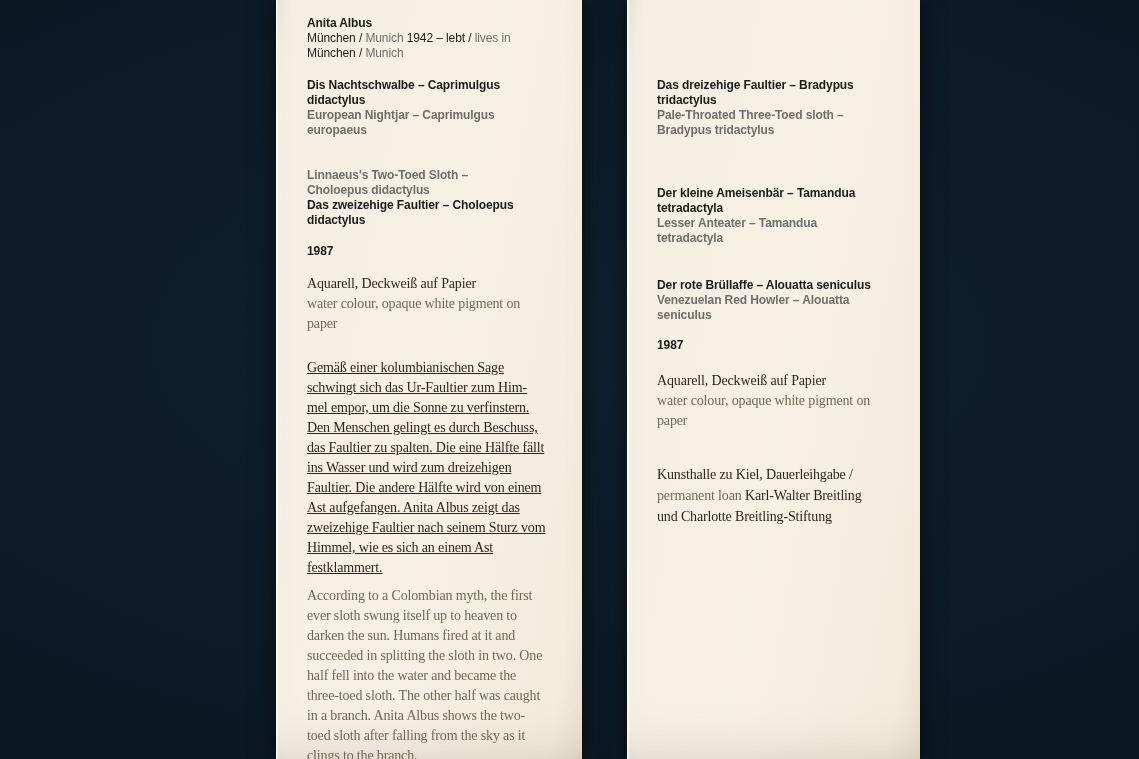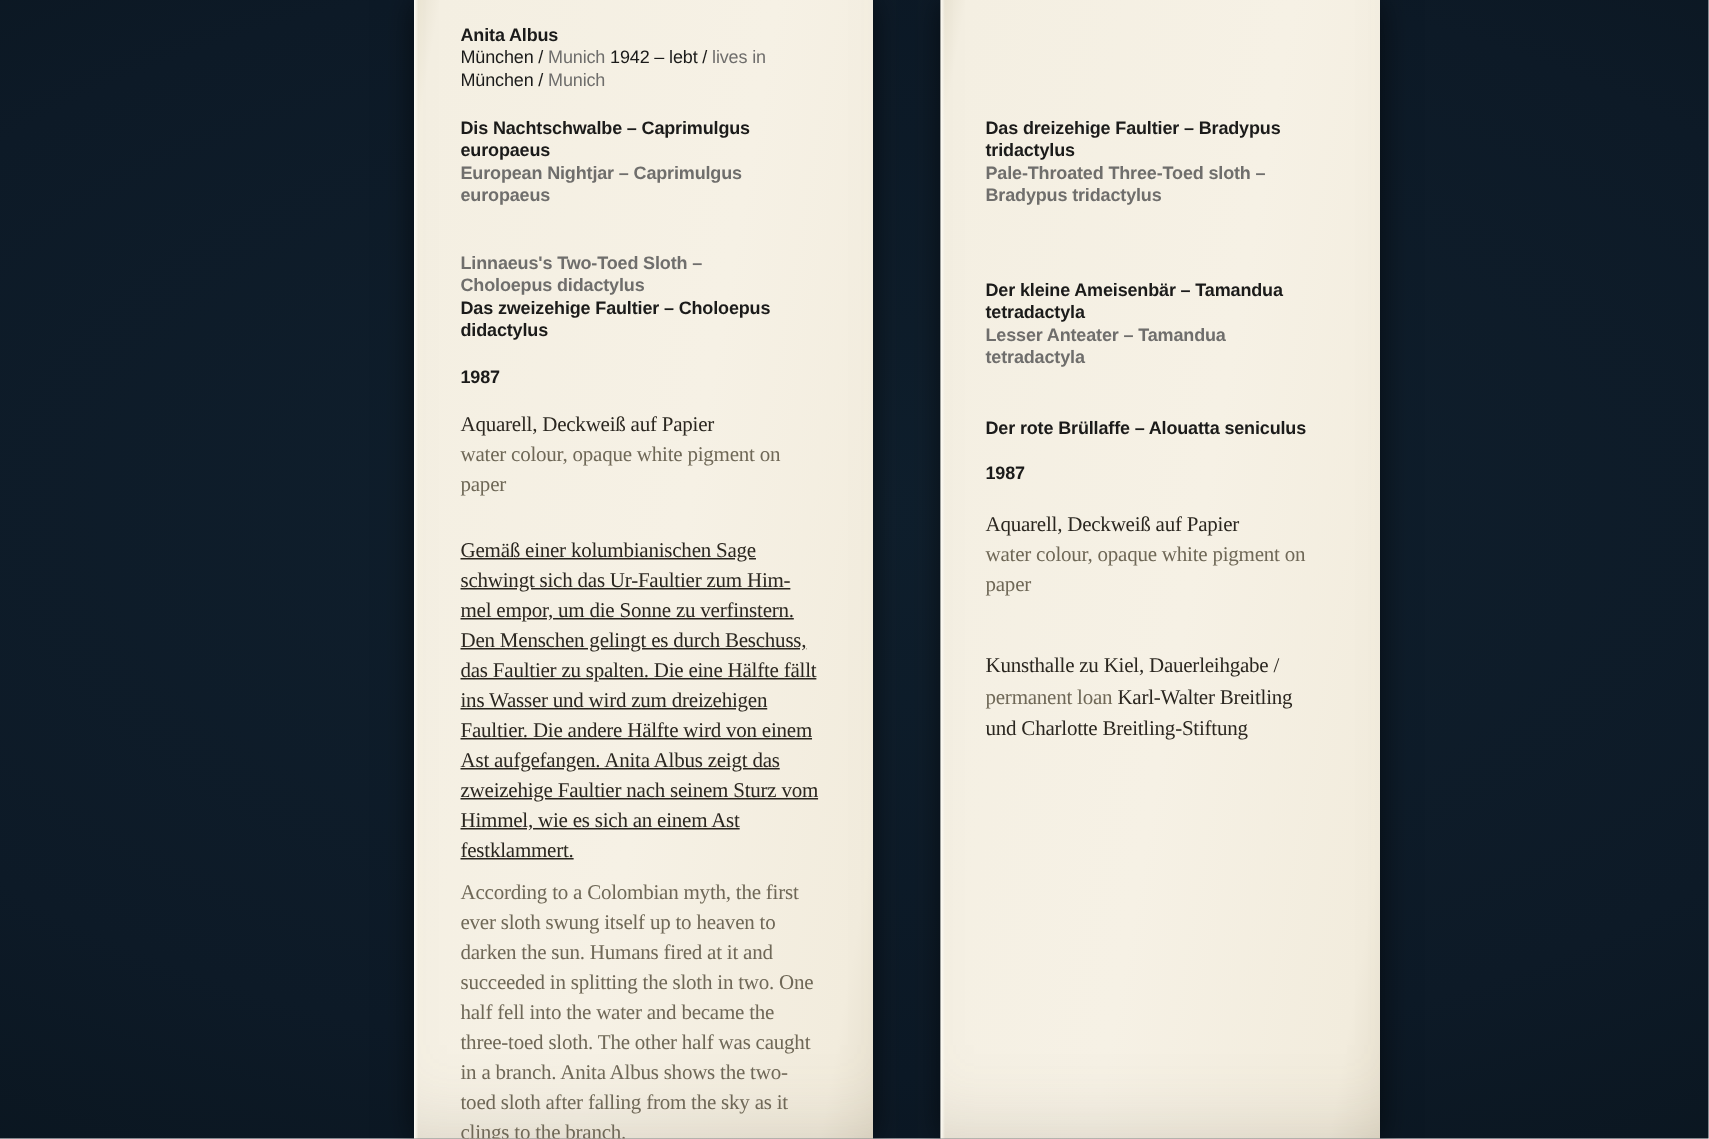--- a/index.html
+++ b/index.html
@@ -64,21 +64,21 @@
         <span class="gray">lives in</span>
       </div>
       <div class="sans">
         <span class="ink">München / </span>
         <span class="gray">Munich</span>
       </div>
     </div>
 
     <div class="work-block-1">
       <div class="sans bold ink pre">Dis Nachtschwalbe – Caprimulgus
-europaeus</div>
+didactylus</div>
       <div class="sans bold gray pre">European Nightjar – Caprimulgus
 europaeus</div>
     </div>
 
     <div class="work-block-2">
       <div class="sans bold gray pre">Linnaeus's Two-Toed Sloth –
 Choloepus didactylus</div>
       <div class="sans bold ink pre">Das zweizehige Faultier – Choloepus
 didactylus</div>
     </div>
@@ -128,20 +128,22 @@
 
     <div class="work-block-r2">
       <div class="sans bold ink pre">Der kleine Ameisenbär – Tamandua
 tetradactyla</div>
       <div class="sans bold gray pre">Lesser Anteater – Tamandua
 tetradactyla</div>
     </div>
 
     <div class="work-block-r3">
       <div class="sans bold ink pre">Der rote Brüllaffe – Alouatta seniculus</div>
+      <div class="sans bold gray pre">Venezuelan Red Howler – Alouatta
+seniculus</div>
     </div>
 
     <div class="sans bold ink year-line">1987</div>
 
     <div class="medium-block">
       <div class="serif ink">Aquarell, Deckweiß auf Papier</div>
       <div class="serif gray pre">water colour, opaque white pigment on
 paper</div>
     </div>
 

